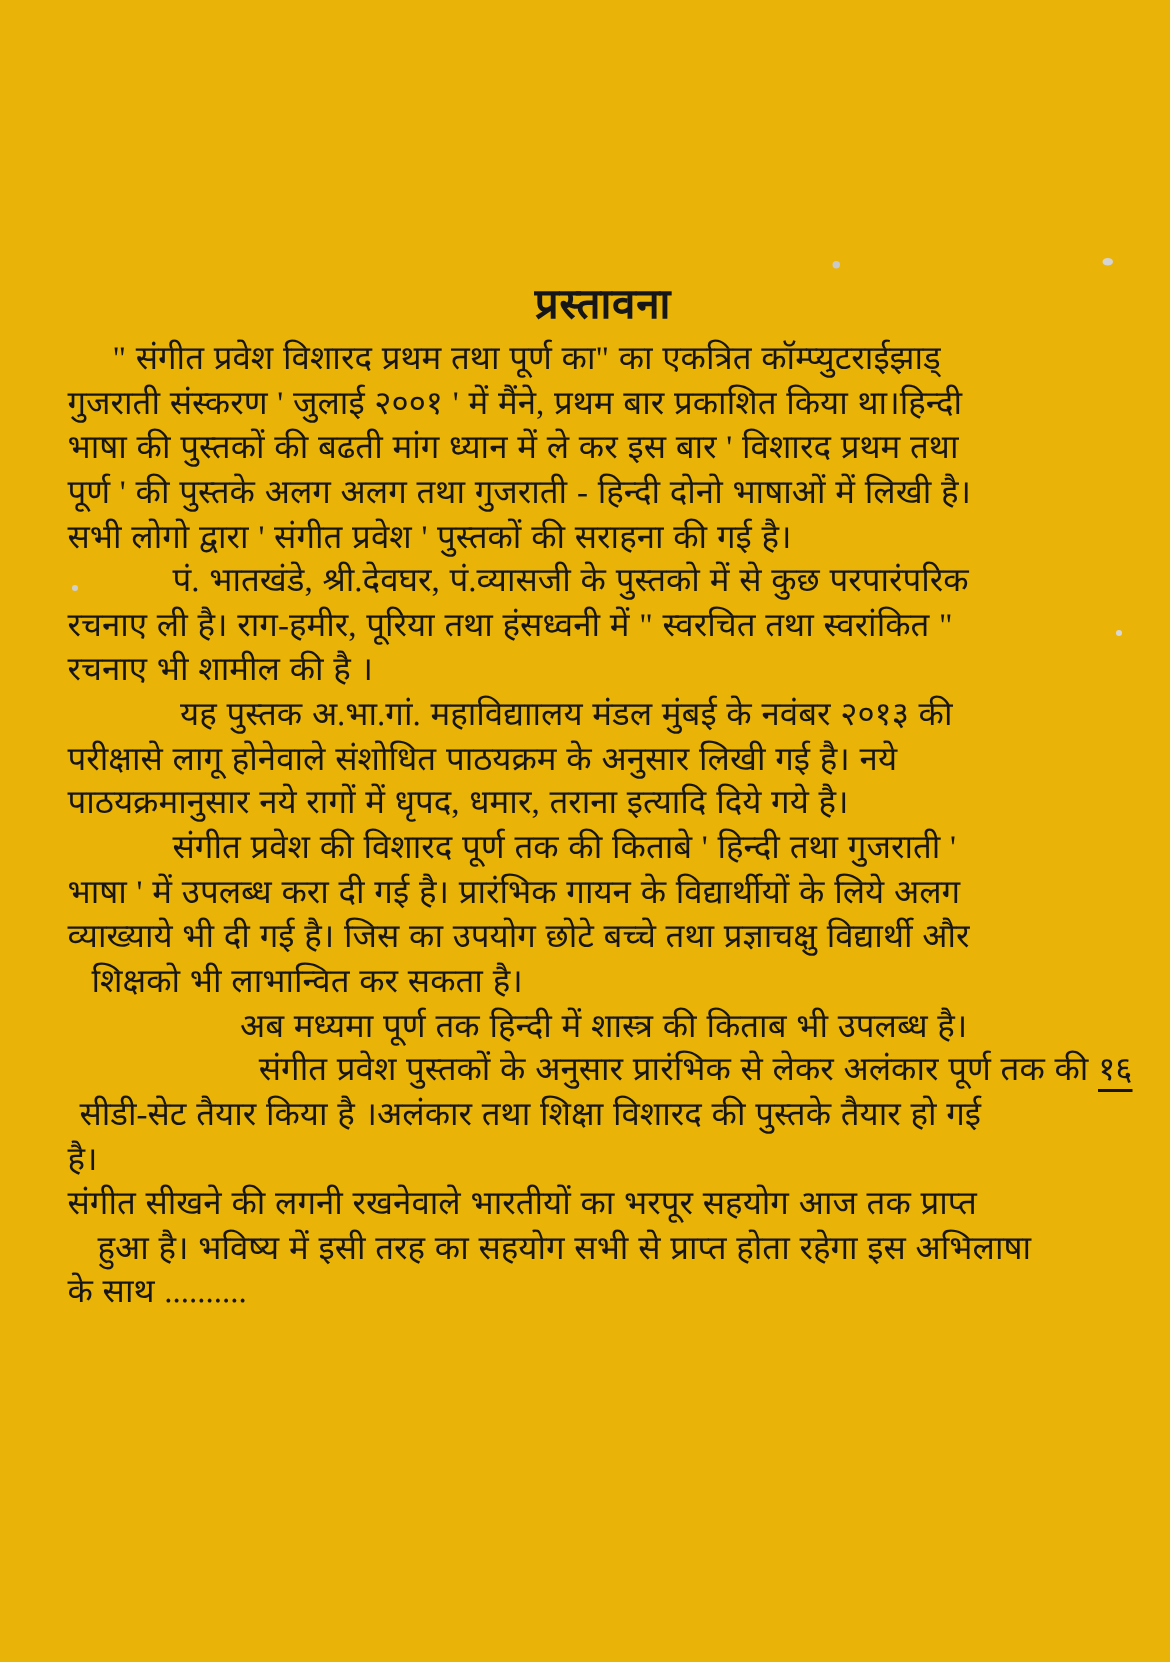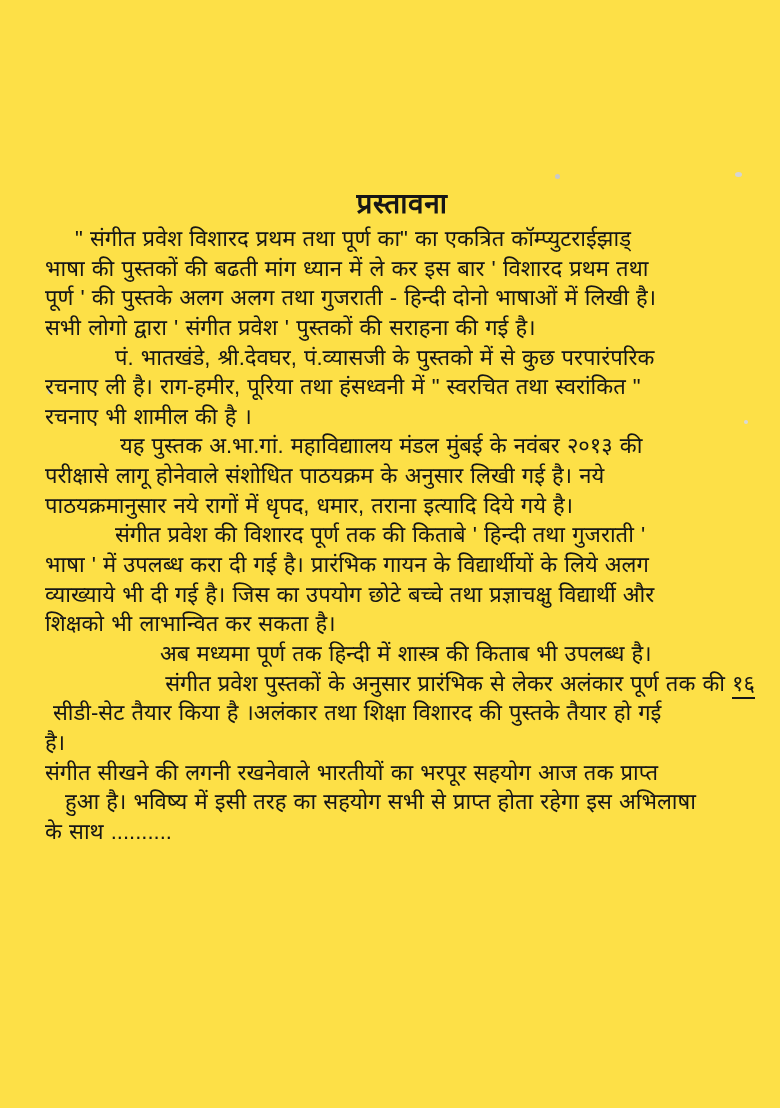--- a/index.html
+++ b/index.html
@@ -4,23 +4,23 @@
 <style>
   html, body {
     margin: 0;
     padding: 0;
     background: #ffffff;
   }
   .page {
     position: relative;
     width: 780px;
     height: 1108px;
-    background: #fde047;
+    background: #eab308;
     overflow: hidden;
-    font-family: Liberation Sans, sans-serif;
+    font-family: Liberation Serif, serif;
     color: #161616;
   }
   .doc-title {
     position: absolute;
     top: 186px;
     left: 12px;
     width: 780px;
     text-align: center;
     font-size: 28px;
     line-height: 36px;
@@ -61,33 +61,34 @@
 <div class="page">
   <div class="speck s1"></div>
   <div class="speck s2"></div>
   <div class="speck s3"></div>
   <div class="speck s4"></div>
 
   <h1 class="doc-title">प्रस्तावना</h1>
 
   <div class="doc-body" id="doc-body">
       <div class="line" style="padding-left: 30px;"><span>" संगीत प्रवेश विशारद प्रथम तथा पूर्ण का" का एकत्रित कॉम्प्युटराईझाड्</span></div>
+      <div class="line" style="padding-left: 0px;"><span>गुजराती संस्करण ' जुलाई २००१ ' में मैंने, प्रथम बार प्रकाशित किया था।हिन्दी</span></div>
       <div class="line" style="padding-left: 0px;"><span>भाषा की पुस्तकों की बढती मांग ध्यान में ले कर इस बार ' विशारद  प्रथम तथा</span></div>
       <div class="line" style="padding-left: 0px;"><span>पूर्ण ' की पुस्तके अलग अलग तथा गुजराती - हिन्दी दोनो भाषाओं में लिखी है।</span></div>
       <div class="line" style="padding-left: 0px;"><span>सभी लोगो द्वारा ' संगीत प्रवेश ' पुस्तकों की सराहना की गई है।</span></div>
       <div class="line" style="padding-left: 70px;"><span>पं. भातखंडे, श्री.देवघर, पं.व्यासजी के पुस्तको में से कुछ परपारंपरिक</span></div>
       <div class="line" style="padding-left: 0px;"><span>रचनाए ली है। राग-हमीर, पूरिया तथा हंसध्वनी में " स्वरचित  तथा स्वरांकित "</span></div>
       <div class="line" style="padding-left: 0px;"><span>रचनाए भी शामील की है ।</span></div>
       <div class="line" style="padding-left: 75px;"><span>यह पुस्तक अ.भा.गां. महाविद्याालय मंडल मुंबई के नवंबर २०१३ की</span></div>
       <div class="line" style="padding-left: 0px;"><span>परीक्षासे लागू होनेवाले संशोधित पाठयक्रम के अनुसार लिखी गई है। नये</span></div>
       <div class="line" style="padding-left: 0px;"><span>पाठयक्रमानुसार नये रागों में धृपद, धमार, तराना इत्यादि दिये गये है।</span></div>
       <div class="line" style="padding-left: 70px;"><span>संगीत प्रवेश की विशारद पूर्ण तक की किताबे ' हिन्दी तथा गुजराती '</span></div>
       <div class="line" style="padding-left: 0px;"><span>भाषा ' में उपलब्ध करा दी गई है। प्रारंभिक गायन के विद्यार्थीयों के लिये  अलग</span></div>
       <div class="line" style="padding-left: 0px;"><span>व्याख्याये भी दी गई है। जिस का उपयोग छोटे बच्चे तथा प्रज्ञाचक्षु विद्यार्थी  और</span></div>
-      <div class="line" style="padding-left: 0px;"><span>शिक्षको भी लाभान्वित कर सकता है।</span></div>
+      <div class="line" style="padding-left: 0px; margin-left: 16px;"><span>शिक्षको भी लाभान्वित कर सकता है।</span></div>
       <div class="line" style="padding-left: 115px;"><span>अब मध्यमा पूर्ण तक हिन्दी में शास्त्र की किताब भी उपलब्ध है।</span></div>
       <div class="line" style="padding-left: 0px; text-align: right;"><span>संगीत प्रवेश पुस्तकों के अनुसार प्रारंभिक से  लेकर  अलंकार पूर्ण  तक की </span><span class="u">१६</span></div>
       <div class="line" style="padding-left: 8px;"><span>सीडी-सेट तैयार किया है ।अलंकार तथा शिक्षा विशारद की पुस्तके तैयार हो गई</span></div>
       <div class="line" style="padding-left: 0px;"><span>है।</span></div>
       <div class="line" style="padding-left: 0px;"><span>संगीत सीखने की लगनी रखनेवाले भारतीयों का भरपूर  सहयोग आज तक प्राप्त</span></div>
       <div class="line" style="padding-left: 0px; margin-left: 20px;"><span>हुआ है। भविष्य में इसी तरह का सहयोग सभी से प्राप्त होता रहेगा इस अभिलाषा</span></div>
       <div class="line" style="padding-left: 0px;"><span>के साथ ..........</span></div>
     </div>
 </div>
 

